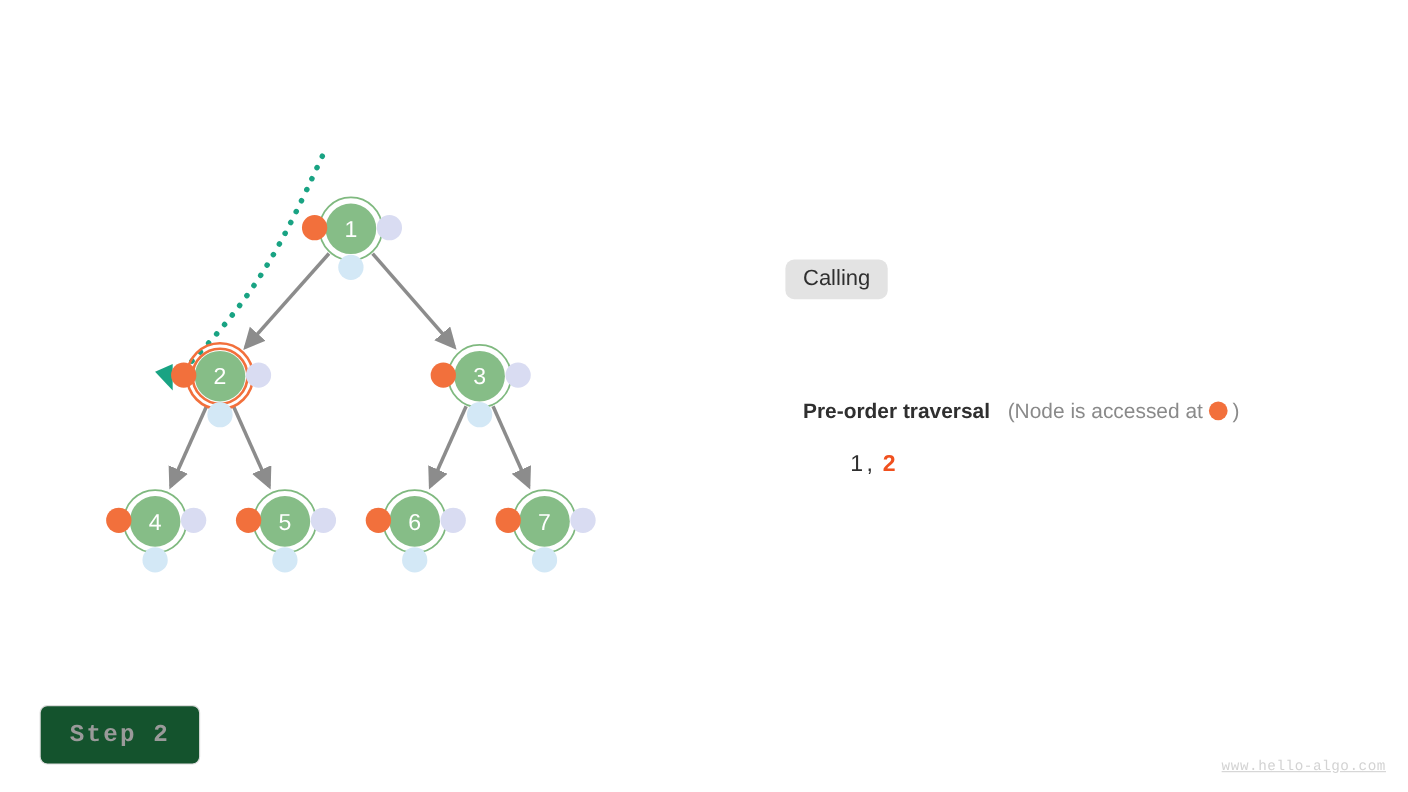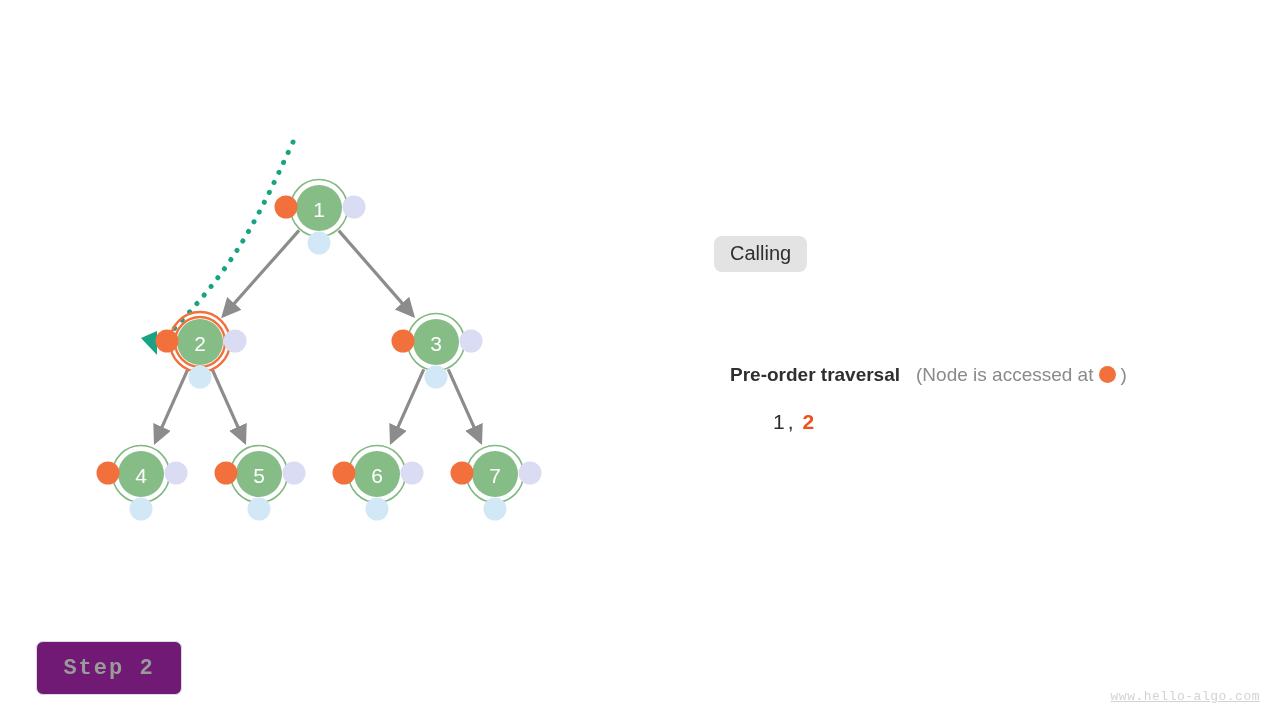--- a/index.html
+++ b/index.html
@@ -109,21 +109,21 @@
 
   
   #step-badge {
     position: absolute;
     left: 36px;
     top: 641px;
     width: 144px;
     height: 52px;
     border: 1px solid #dcdcdc;
     border-radius: 7px;
-    background: #701a75;
+    background: #14532d;
     display: flex;
     align-items: center;
     justify-content: center;
     font-family: "Liberation Mono", monospace;
     font-size: 22px;
     font-weight: bold;
     color: #9a9a9a;
     letter-spacing: 2px;
   }
 

